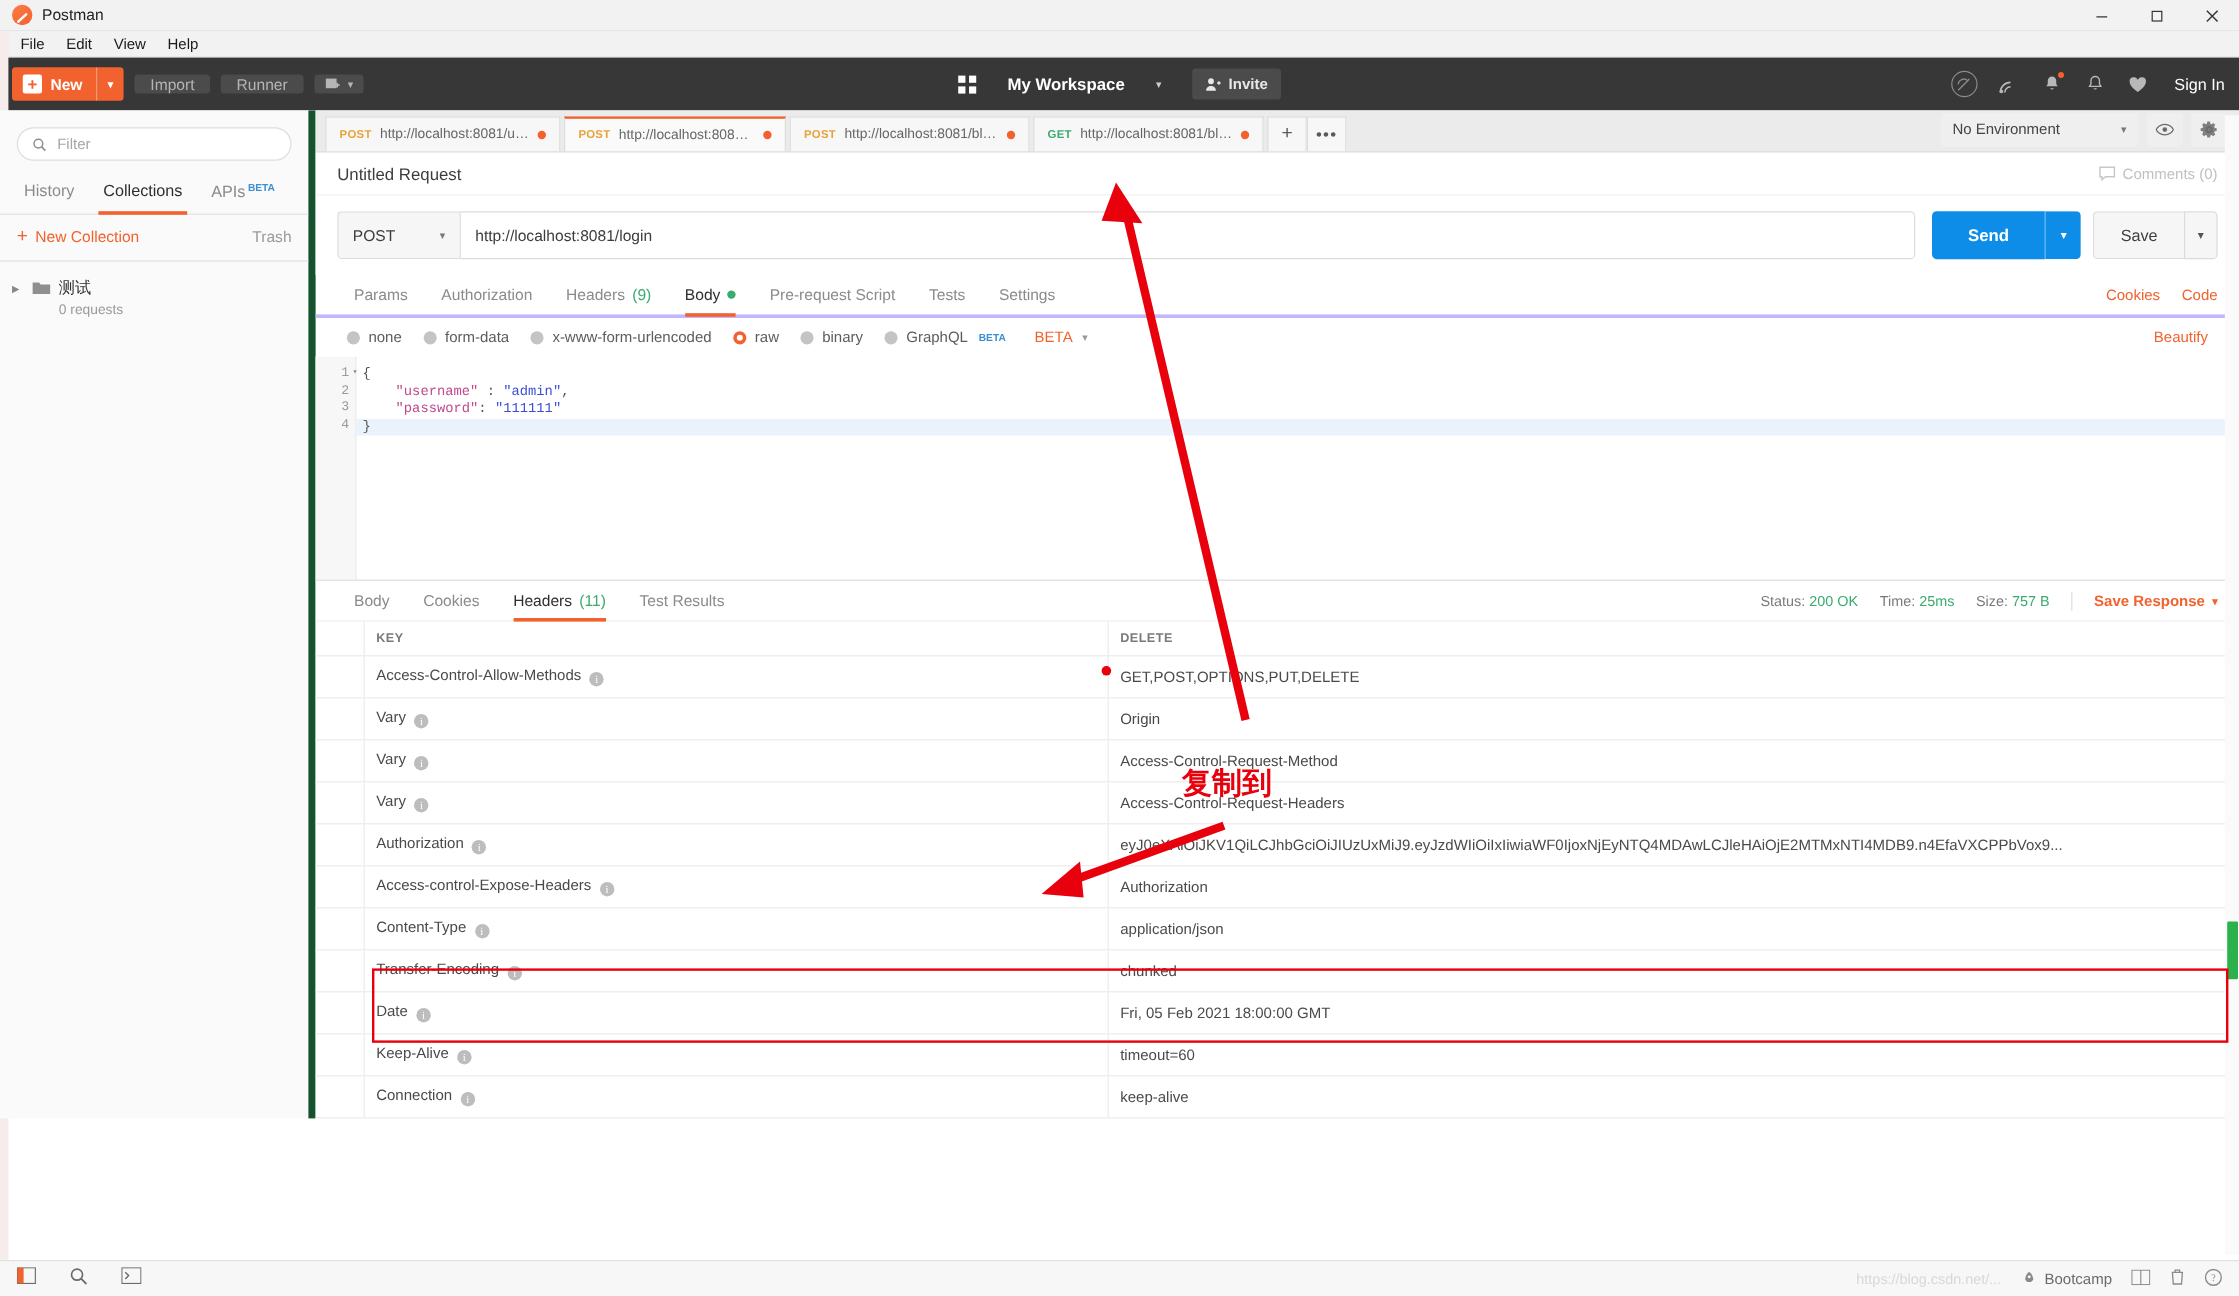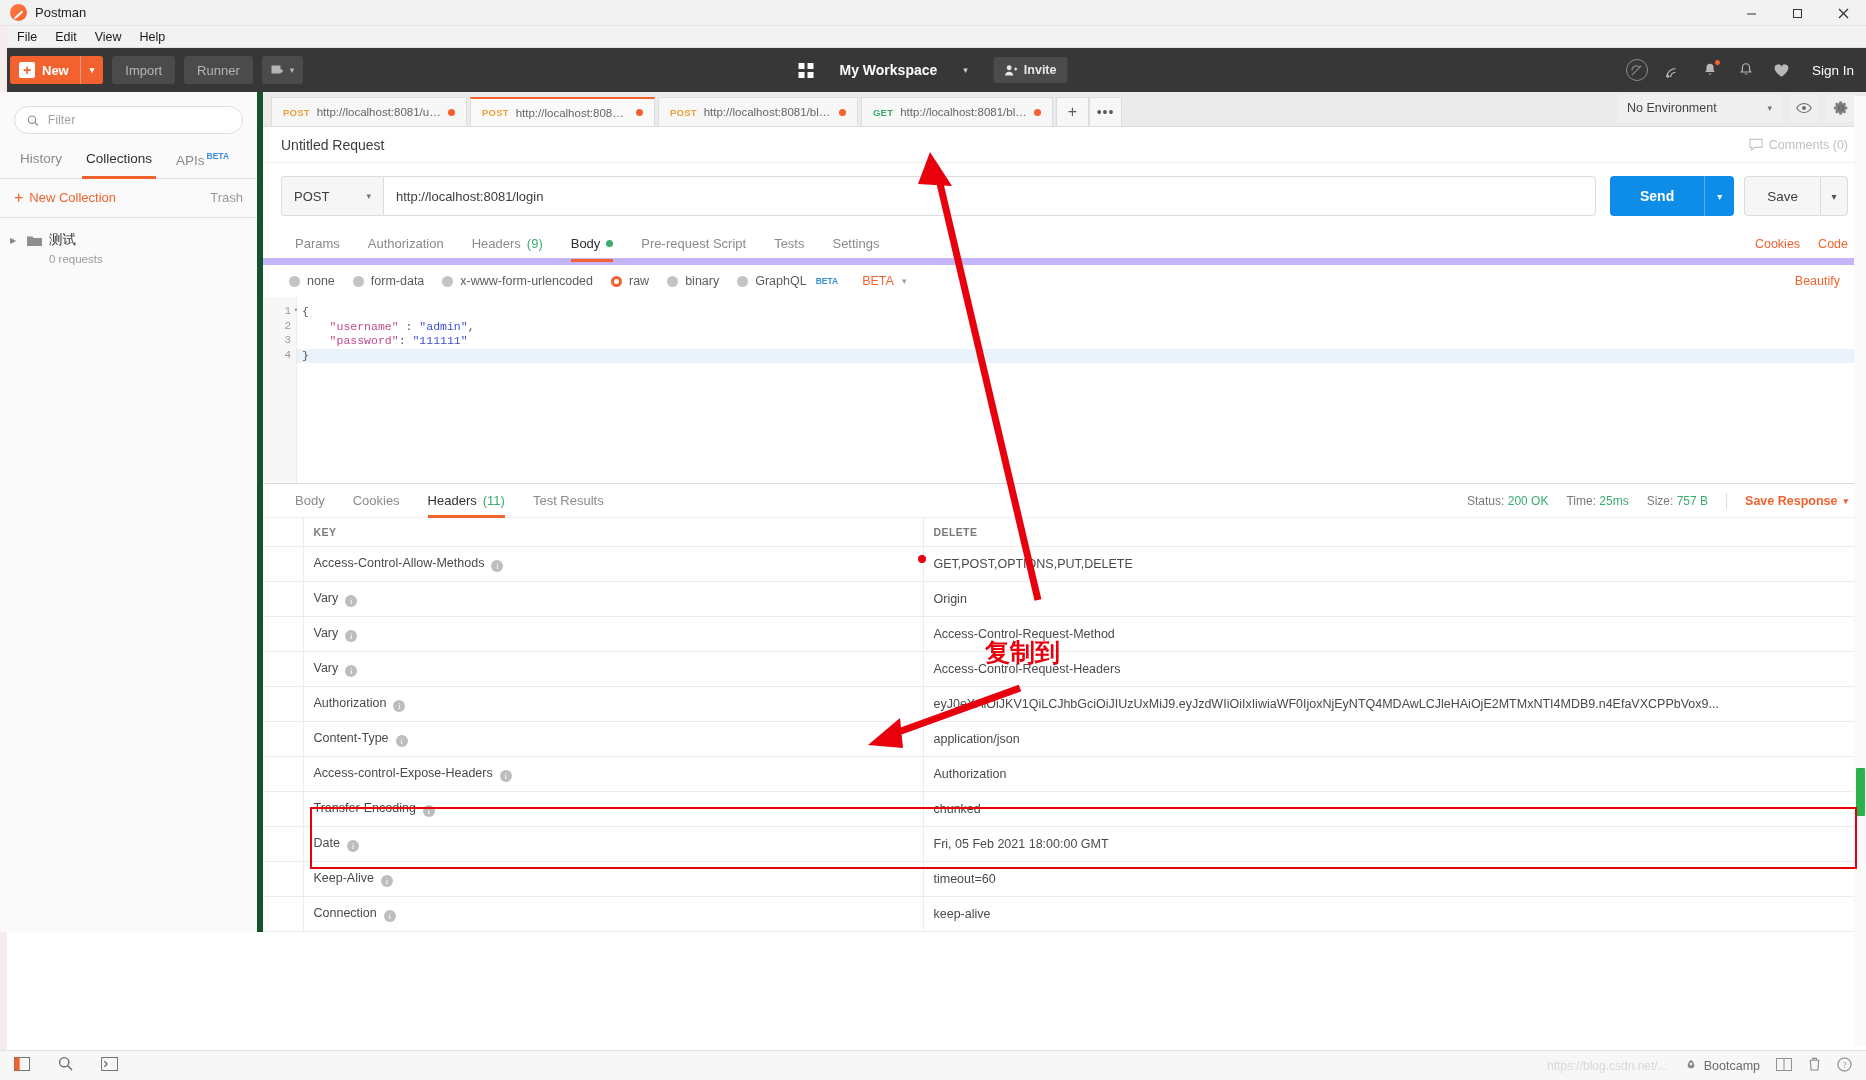--- a/index.html
+++ b/index.html
@@ -53,21 +53,21 @@
     width:16px;height:16px;background:#fff;color:#f2622e;border-radius:2px;
     display:flex;align-items:center;justify-content:center;font-size:14px;font-weight:700;
     margin-left:9px; line-height:1;
   }
   .btn-new .lbl { padding: 0 11px 0 7px; }
   .btn-new .caret {
     border-left:1px solid rgba(255,255,255,.35); padding:0 9px; height:100%;
     display:flex;align-items:center; font-size:9px;
   }
   .tbtn {
-    height:28px; background:#4b4b4b; color:#b5b5b5; font-size:13px;
+    height:16px; background:#4b4b4b; color:#b5b5b5; font-size:13px;
     display:flex;align-items:center;justify-content:center; padding:0 13px;
     border-radius:3px; margin-left:9px;
   }
   .tbtn.icon { padding: 0 9px; gap:5px; }
   .ws-center {
     position:absolute; left:50%; transform:translateX(-50%);
     display:flex; align-items:center; gap:26px;
   }
   .grid-icon { display:grid; grid-template-columns:6px 6px; grid-gap:3px; }
   .grid-icon i { width:6px;height:6px;background:#fff;display:block; }
@@ -193,21 +193,21 @@
     height:40px; background:#f6f6f6; border:1px solid #dcdcdc; border-right:none;
     color:#3d3d3d; font-size:13.5px; padding:0 22px; border-radius:4px 0 0 4px;
     display:flex;align-items:center;
   }
   .btn-save-caret {
     height:40px;width:28px;background:#f6f6f6;border:1px solid #dcdcdc;border-radius:0 4px 4px 0;
     display:flex;align-items:center;justify-content:center;font-size:10px;color:#555;
   }
 
   .reqtabsrow {
-    display:flex; align-items:center; padding: 0 18px; border-bottom:7px solid #c4b5fd;
+    display:flex; align-items:center; padding: 0 18px; border-bottom:3px solid #c4b5fd;
     position:relative; height:36px;
   }
   .rtab { font-size:13px; color:#8b8b8b; padding: 0 14px; height:36px; display:flex; align-items:center; position:relative; gap:6px;}
   .rtab.active { color:#2f2f2f; }
   .rtab.active::after { content:""; position:absolute; left:14px; right:14px; bottom:0; height:2.5px; background:#f2622e;}
   .count-g { color:#3bab6e; }
   .dot-g { width:7px;height:7px;border-radius:50%;background:#3bab6e; }
   .rtabs-right { margin-left:auto; display:flex; gap:18px; font-size:12.5px; color:#f2622e;}
 
   .bodyopts {
@@ -622,27 +622,27 @@
               <td><span>Vary</span><span class="info-ic">i</span></td>
               <td>Access-Control-Request-Headers</td>
             </tr>
           <tr>
               <td class="gut"></td>
               <td><span>Authorization</span><span class="info-ic">i</span></td>
               <td>eyJ0eXAiOiJKV1QiLCJhbGciOiJIUzUxMiJ9.eyJzdWIiOiIxIiwiaWF0IjoxNjEyNTQ4MDAwLCJleHAiOjE2MTMxNTI4MDB9.n4EfaVXCPPbVox9...</td>
             </tr>
           <tr>
               <td class="gut"></td>
+              <td><span>Access-control-Expose-Headers</span><span class="info-ic">i</span></td>
+              <td>Authorization</td>
+            </tr>
+          <tr>
+              <td class="gut"></td>
               <td><span>Content-Type</span><span class="info-ic">i</span></td>
               <td>application/json</td>
-            </tr>
-          <tr>
-              <td class="gut"></td>
-              <td><span>Access-control-Expose-Headers</span><span class="info-ic">i</span></td>
-              <td>Authorization</td>
             </tr>
           <tr>
               <td class="gut"></td>
               <td><span>Transfer-Encoding</span><span class="info-ic">i</span></td>
               <td>chunked</td>
             </tr>
           <tr>
               <td class="gut"></td>
               <td><span>Date</span><span class="info-ic">i</span></td>
               <td>Fri, 05 Feb 2021 18:00:00 GMT</td>

